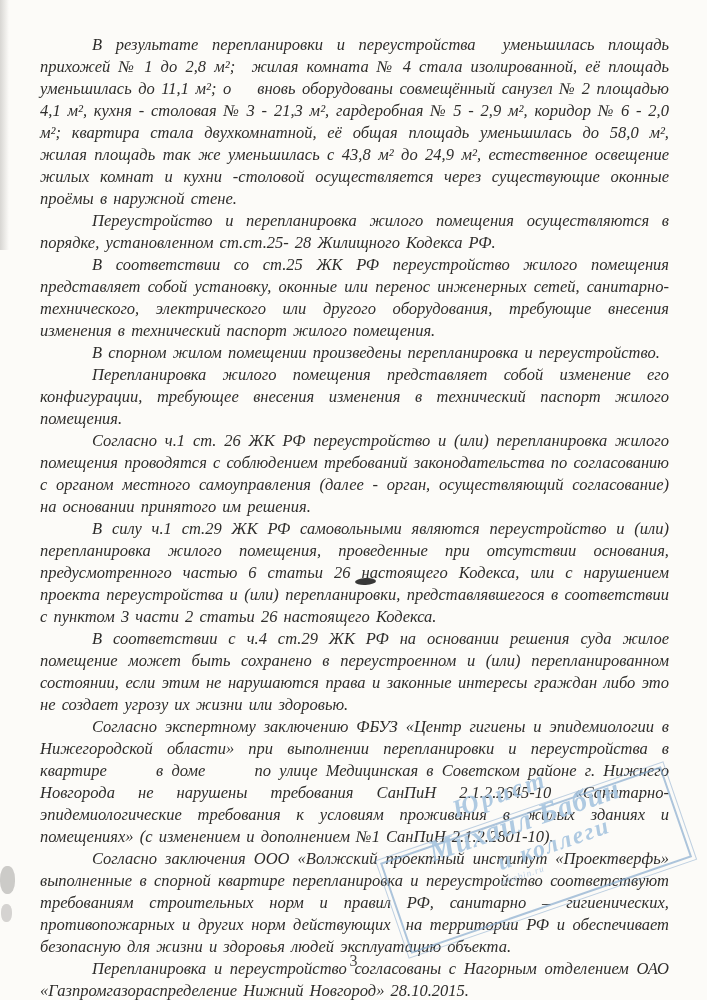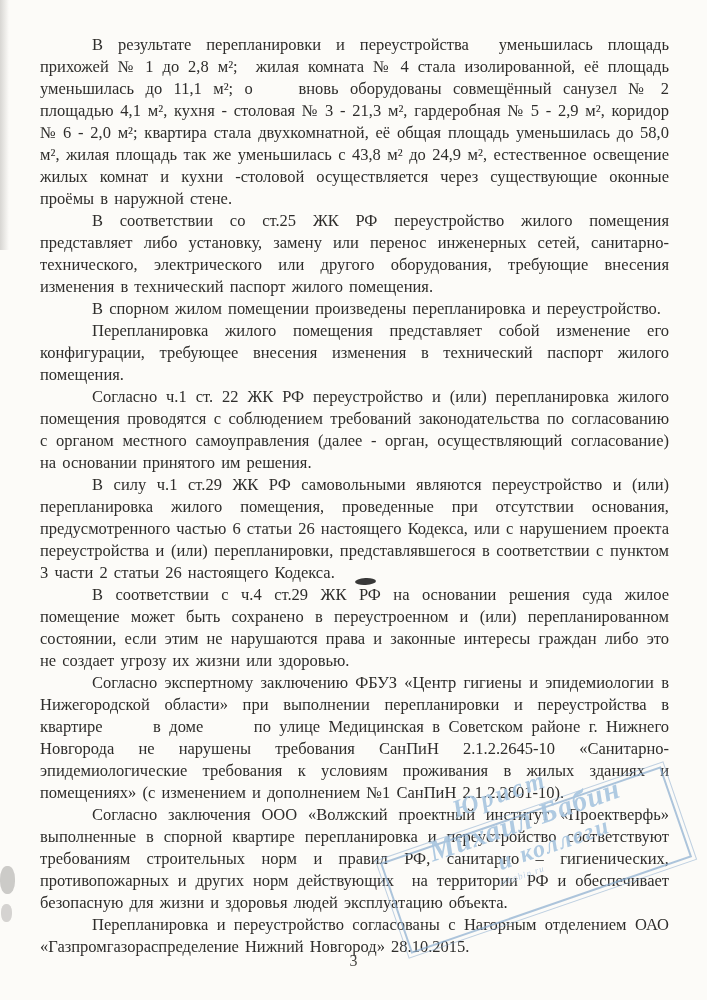--- a/index.html
+++ b/index.html
@@ -34,21 +34,21 @@
     background:#1d1d1d; opacity:.88; border-radius:50%;
     transform:rotate(-3deg);
   }
   
   .text-block {
     position:absolute; left:40px; top:34px; width:629px;
     font-size:16.5px; line-height:22px;
     text-align:justify;
     word-spacing:2px;
   }
-  .text-block p { margin:0; text-indent:52px; }
+  .text-block p { margin:0; text-indent:52px;font-style:italic; }
   .page-number {
     position:absolute; left:0; right:0; top:952px;
     text-align:center; font-size:16px; color:#4a4946;
   }
   
   .stamp {
     position:absolute; left:412px; top:812px; width:305px; height:150px;
     transform:rotate(-19deg); transform-origin:0 100%;
     color:#a9c6e0;
     pointer-events:none;
@@ -75,24 +75,25 @@
 <body>
 
 <div class="page">
 
   <div class="scan-edge-left"></div>
   <div class="scan-smudge-a"></div>
   <div class="scan-smudge-b"></div>
 
   <div class="text-block">
     <p>В результате перепланировки и переустройства&nbsp; уменьшилась площадь прихожей № 1 до 2,8 м²;&nbsp; жилая комната № 4 стала изолированной, её площадь уменьшилась до 11,1 м²; о&nbsp;&nbsp;&nbsp; вновь оборудованы совмещённый санузел № 2 площадью 4,1 м², кухня - столовая № 3 - 21,3 м², гардеробная № 5 - 2,9 м², коридор № 6 - 2,0 м²; квартира стала двухкомнатной, её общая площадь уменьшилась до 58,0 м², жилая площадь так же уменьшилась с 43,8 м² до 24,9 м², естественное освещение жилых комнат и кухни -столовой осуществляется через существующие оконные проёмы в наружной стене.</p>
-    <p>В соответствии со ст.25 ЖК РФ переустройство жилого помещения представляет либо установку, замену или перенос инженерных сетей, санитарно-технического, электрического или другого оборудования, требующие внесения изменения в технический паспорт жилого помещения.</p>
+    <p>Переустройство и перепланировка жилого помещения осуществляются в порядке, установленном ст.ст.25- 28 Жилищного Кодекса РФ.</p>
+    <p>В соответствии со ст.25 ЖК РФ переустройство жилого помещения представляет собой установку, оконные или перенос инженерных сетей, санитарно-технического, электрического или другого оборудования, требующие внесения изменения в технический паспорт жилого помещения.</p>
     <p>В спорном жилом помещении произведены перепланировка и переустройство.</p>
     <p>Перепланировка жилого помещения представляет собой изменение его конфигурации, требующее внесения изменения в технический паспорт жилого помещения.</p>
-    <p>Согласно ч.1 ст. 22 ЖК РФ переустройство и (или) перепланировка жилого помещения проводятся с соблюдением требований законодательства по согласованию с органом местного самоуправления (далее - орган, осуществляющий согласование) на основании принятого им решения.</p>
+    <p>Согласно ч.1 ст. 26 ЖК РФ переустройство и (или) перепланировка жилого помещения проводятся с соблюдением требований законодательства по согласованию с органом местного самоуправления (далее - орган, осуществляющий согласование) на основании принятого им решения.</p>
     <p>В силу ч.1 ст.29 ЖК РФ самовольными являются переустройство и (или) перепланировка жилого помещения, проведенные при отсутствии основания, предусмотренного частью 6 статьи 26 настоящего Кодекса, или с нарушением проекта переустройства и (или) перепланировки, представлявшегося в соответствии с пунктом 3 части 2 статьи 26 настоящего Кодекса.</p>
     <p>В соответствии с ч.4 ст.29 ЖК РФ на основании решения суда жилое помещение может быть сохранено в переустроенном и (или) перепланированном состоянии, если этим не нарушаются права и законные интересы граждан либо это не создает угрозу их жизни или здоровью.</p>
     <p>Согласно экспертному заключению ФБУЗ «Центр гигиены и эпидемиологии в Нижегородской области» при выполнении перепланировки и переустройства в квартире&nbsp;&nbsp;&nbsp;&nbsp;&nbsp; в доме&nbsp;&nbsp;&nbsp;&nbsp;&nbsp; по улице Медицинская в Советском районе г. Нижнего Новгорода не нарушены требования СанПиН 2.1.2.2645-10 «Санитарно-эпидемиологические требования к условиям проживания в жилых зданиях и помещениях» (с изменением и дополнением №1 СанПиН 2.1.2.2801-10).</p>
     <p>Согласно заключения ООО «Волжский проектный институт «Проектверфь» выполненные в спорной квартире перепланировка и переустройство соответствуют требованиям строительных норм и правил РФ, санитарно – гигиенических, противопожарных и других норм действующих&nbsp; на территории РФ и обеспечивает безопасную для жизни и здоровья людей эксплуатацию объекта.</p>
     <p>Перепланировка и переустройство согласованы с Нагорным отделением ОАО «Газпромгазораспределение Нижний Новгород» 28.10.2015.</p>
 
   </div>
 
   <div class="ink-smudge"></div>
 

